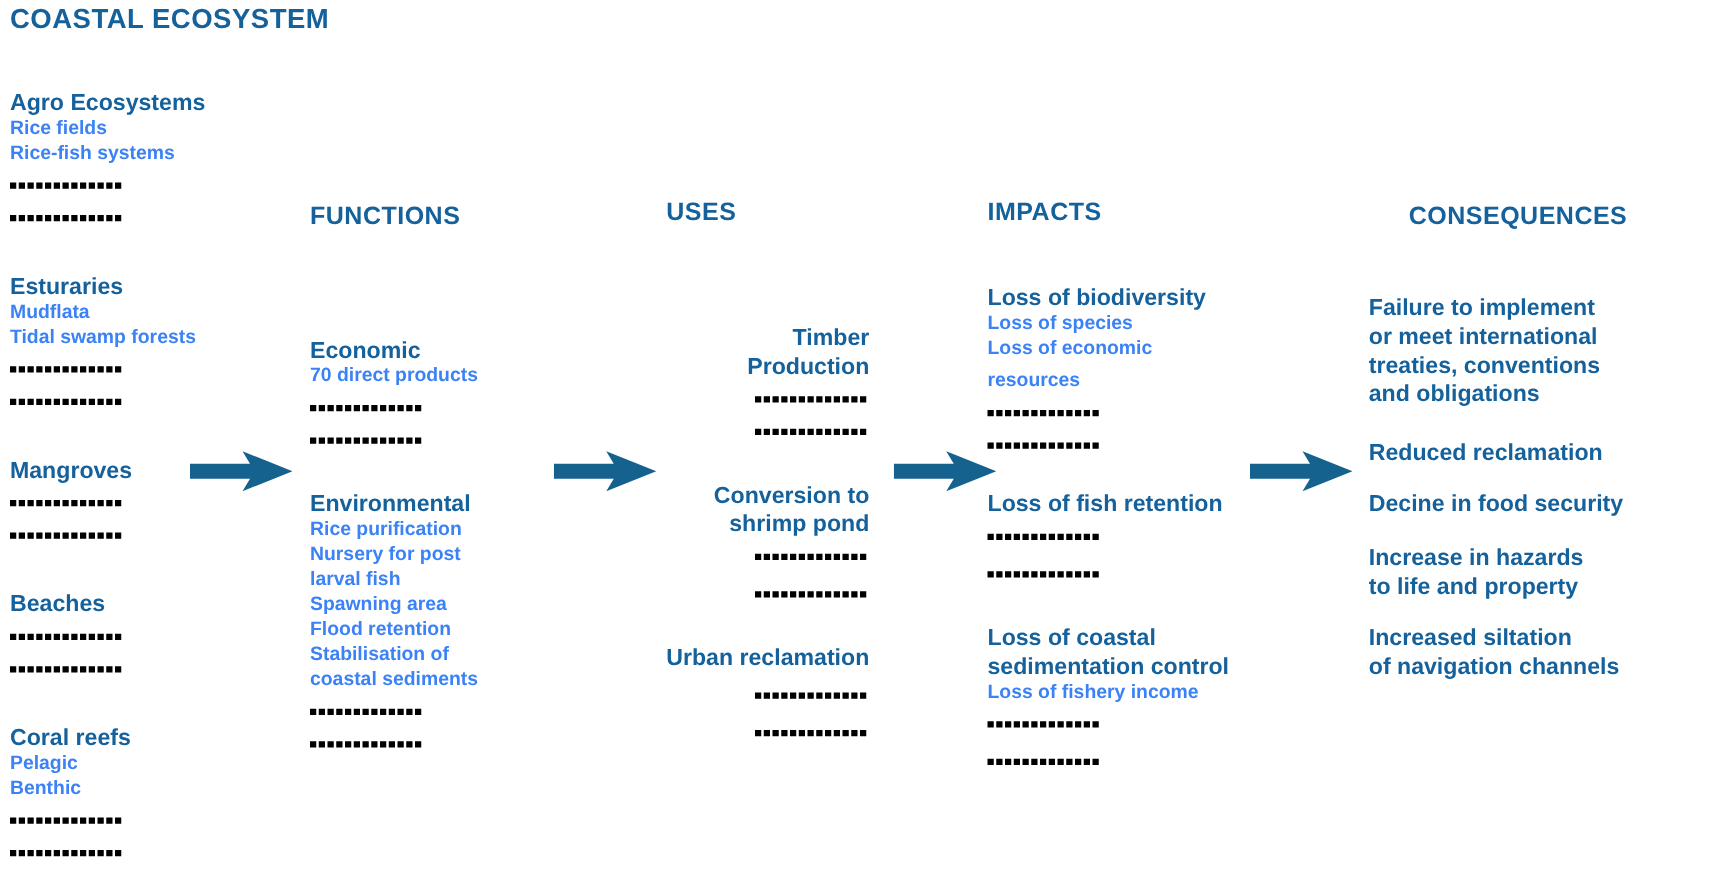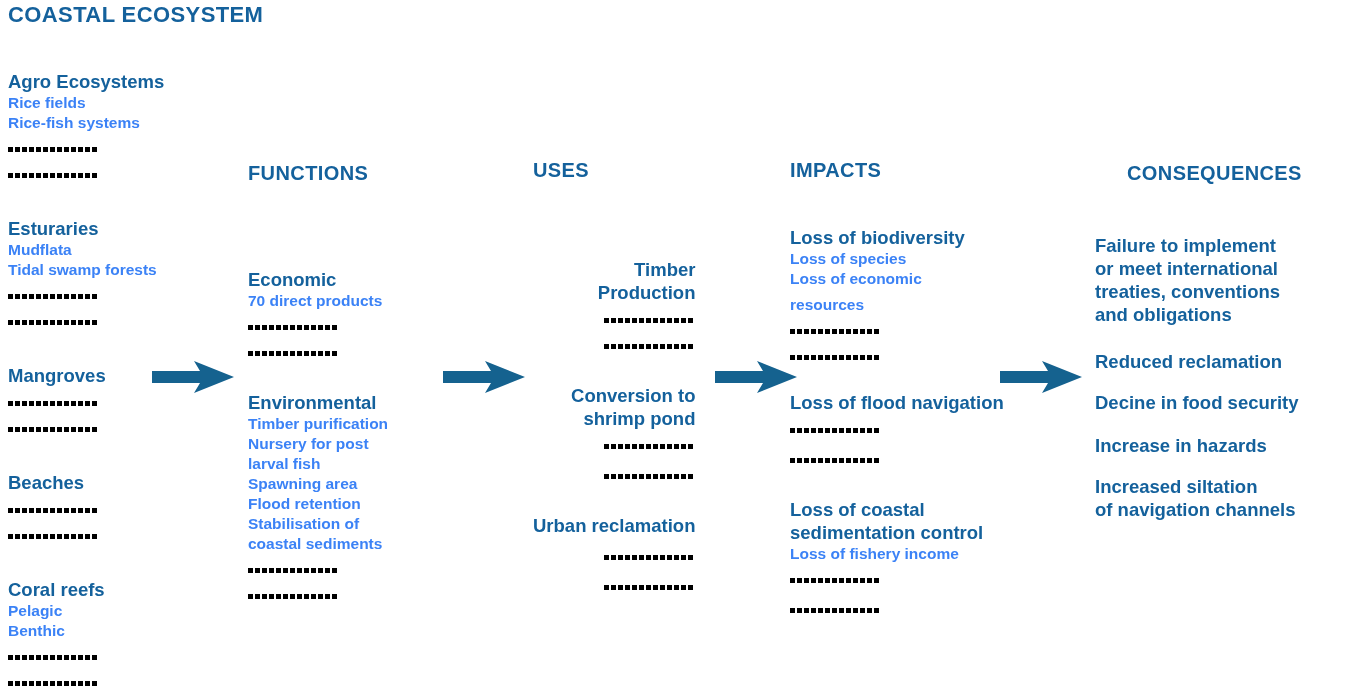--- a/index.html
+++ b/index.html
@@ -165,21 +165,21 @@
     <div class="gap6"></div>
     <span class="dots"><i></i><i></i><i></i><i></i><i></i><i></i><i></i><i></i><i></i><i></i><i></i><i></i><i></i></span>
     <div class="gap6"></div>
     <span class="dots"><i></i><i></i><i></i><i></i><i></i><i></i><i></i><i></i><i></i><i></i><i></i><i></i><i></i></span>
   </div>
 
   <div class="gap28"></div>
 
   <div class="block">
     <div class="head-line">Environmental</div>
-    <div class="sub-line">Timber purification</div>
+    <div class="sub-line">Rice purification</div>
     <div class="sub-line">Nursery for post</div>
     <div class="sub-line">larval fish</div>
     <div class="sub-line">Spawning area</div>
     <div class="sub-line">Flood retention</div>
     <div class="sub-line">Stabilisation of</div>
     <div class="sub-line">coastal sediments</div>
     <div class="gap6"></div>
     <span class="dots"><i></i><i></i><i></i><i></i><i></i><i></i><i></i><i></i><i></i><i></i><i></i><i></i><i></i></span>
     <div class="gap6"></div>
     <span class="dots"><i></i><i></i><i></i><i></i><i></i><i></i><i></i><i></i><i></i><i></i><i></i><i></i><i></i></span>
@@ -231,21 +231,21 @@
     <div class="sub-line">resources</div>
     <div class="gap6"></div>
     <span class="dots"><i></i><i></i><i></i><i></i><i></i><i></i><i></i><i></i><i></i><i></i><i></i><i></i><i></i></span>
     <div class="gap6"></div>
     <span class="dots"><i></i><i></i><i></i><i></i><i></i><i></i><i></i><i></i><i></i><i></i><i></i><i></i><i></i></span>
   </div>
 
   <div class="gap24"></div>
 
   <div class="block">
-    <div class="head-line">Loss of flood navigation</div>
+    <div class="head-line">Loss of fish retention</div>
     <div class="gap6"></div>
     <span class="dots"><i></i><i></i><i></i><i></i><i></i><i></i><i></i><i></i><i></i><i></i><i></i><i></i><i></i></span>
     <div class="gap10"></div>
     <span class="dots"><i></i><i></i><i></i><i></i><i></i><i></i><i></i><i></i><i></i><i></i><i></i><i></i><i></i></span>
   </div>
 
   <div class="gap28"></div>
 
   <div class="block">
     <div class="head-line">Loss of coastal</div>
@@ -277,20 +277,21 @@
   <div class="gap18"></div>
 
   <div class="block">
     <div class="head-line">Decine in food security</div>
   </div>
 
   <div class="gap20"></div>
 
   <div class="block">
     <div class="head-line">Increase in hazards</div>
+    <div class="head-line">to life and property</div>
   </div>
 
   <div class="gap18"></div>
 
   <div class="block">
     <div class="head-line">Increased siltation</div>
     <div class="head-line">of navigation channels</div>
   </div>
 
 </div>

